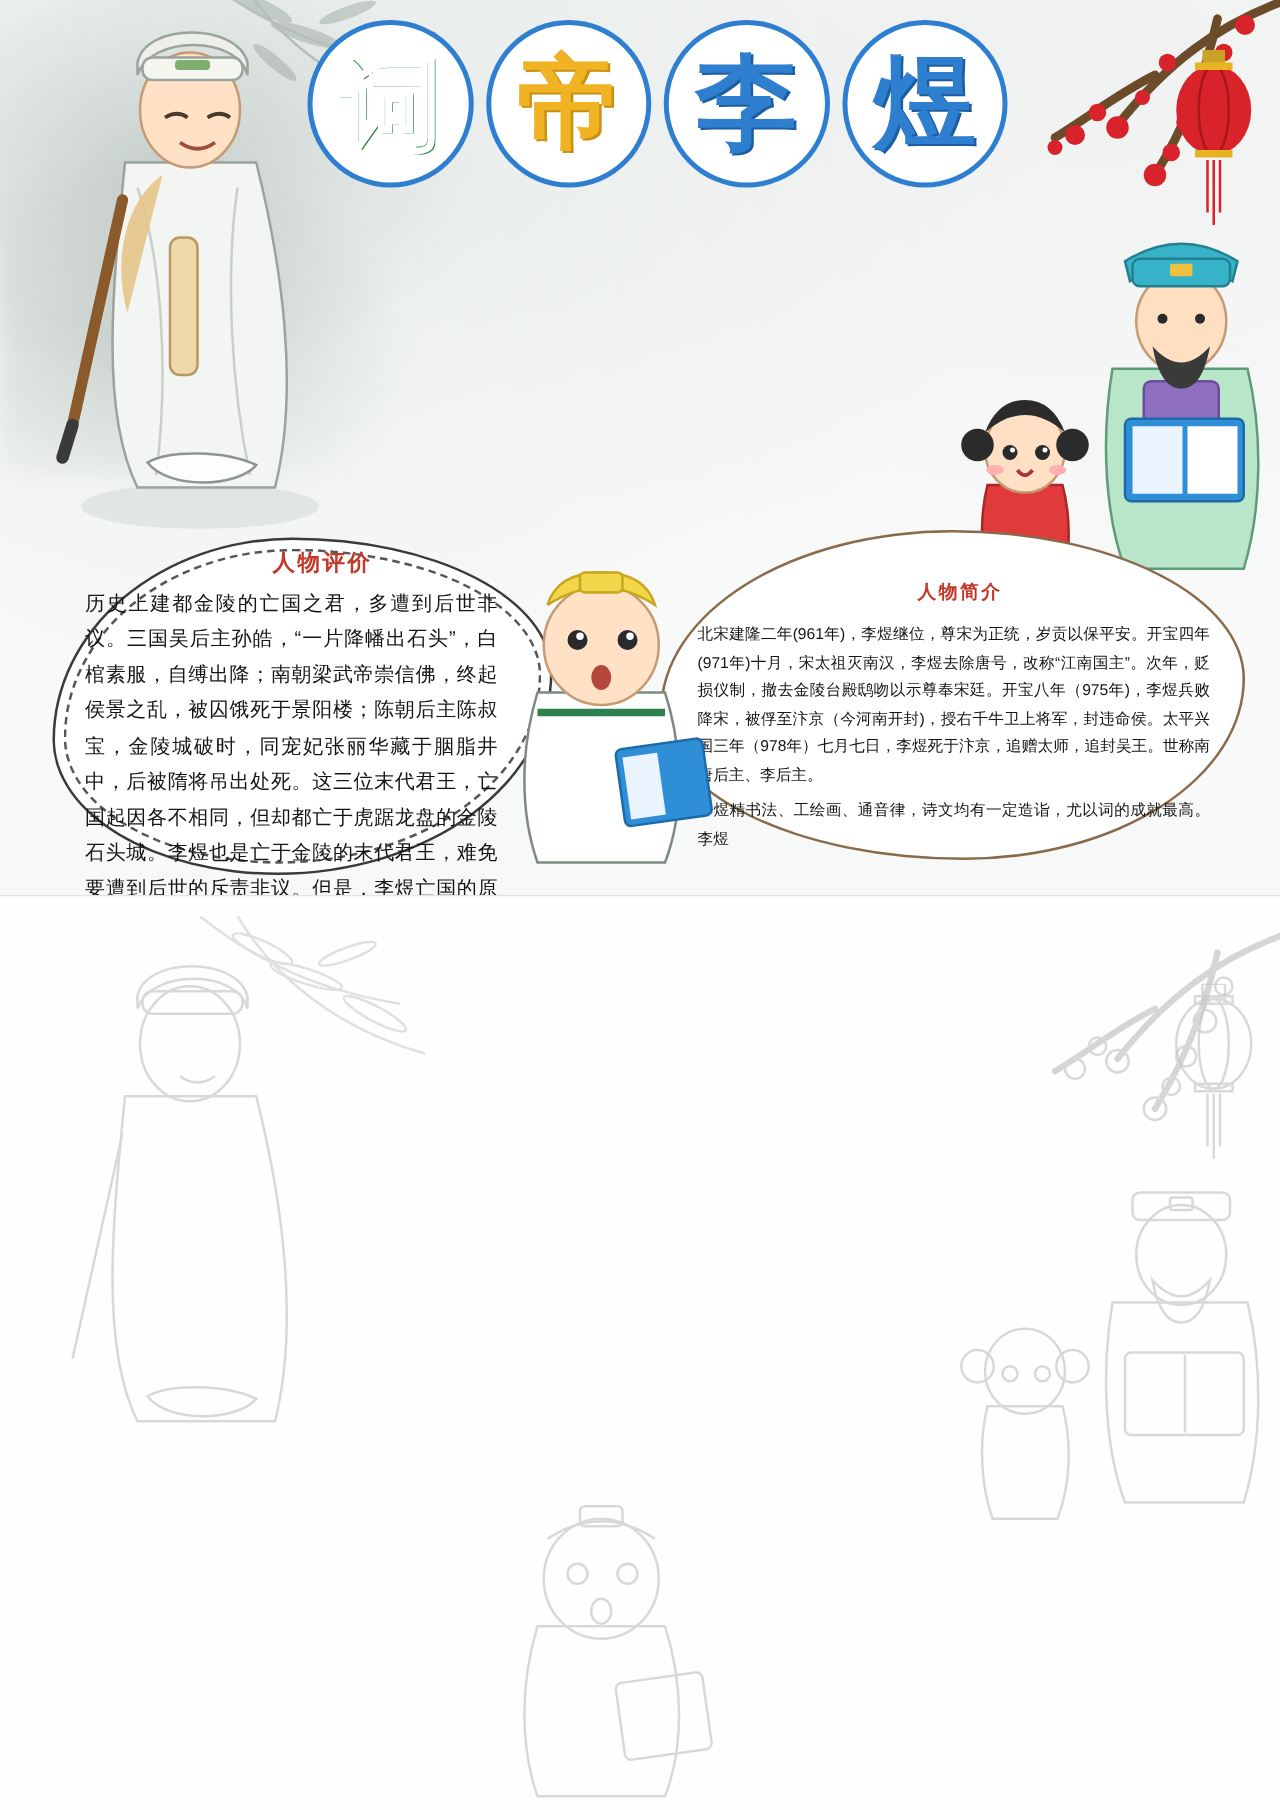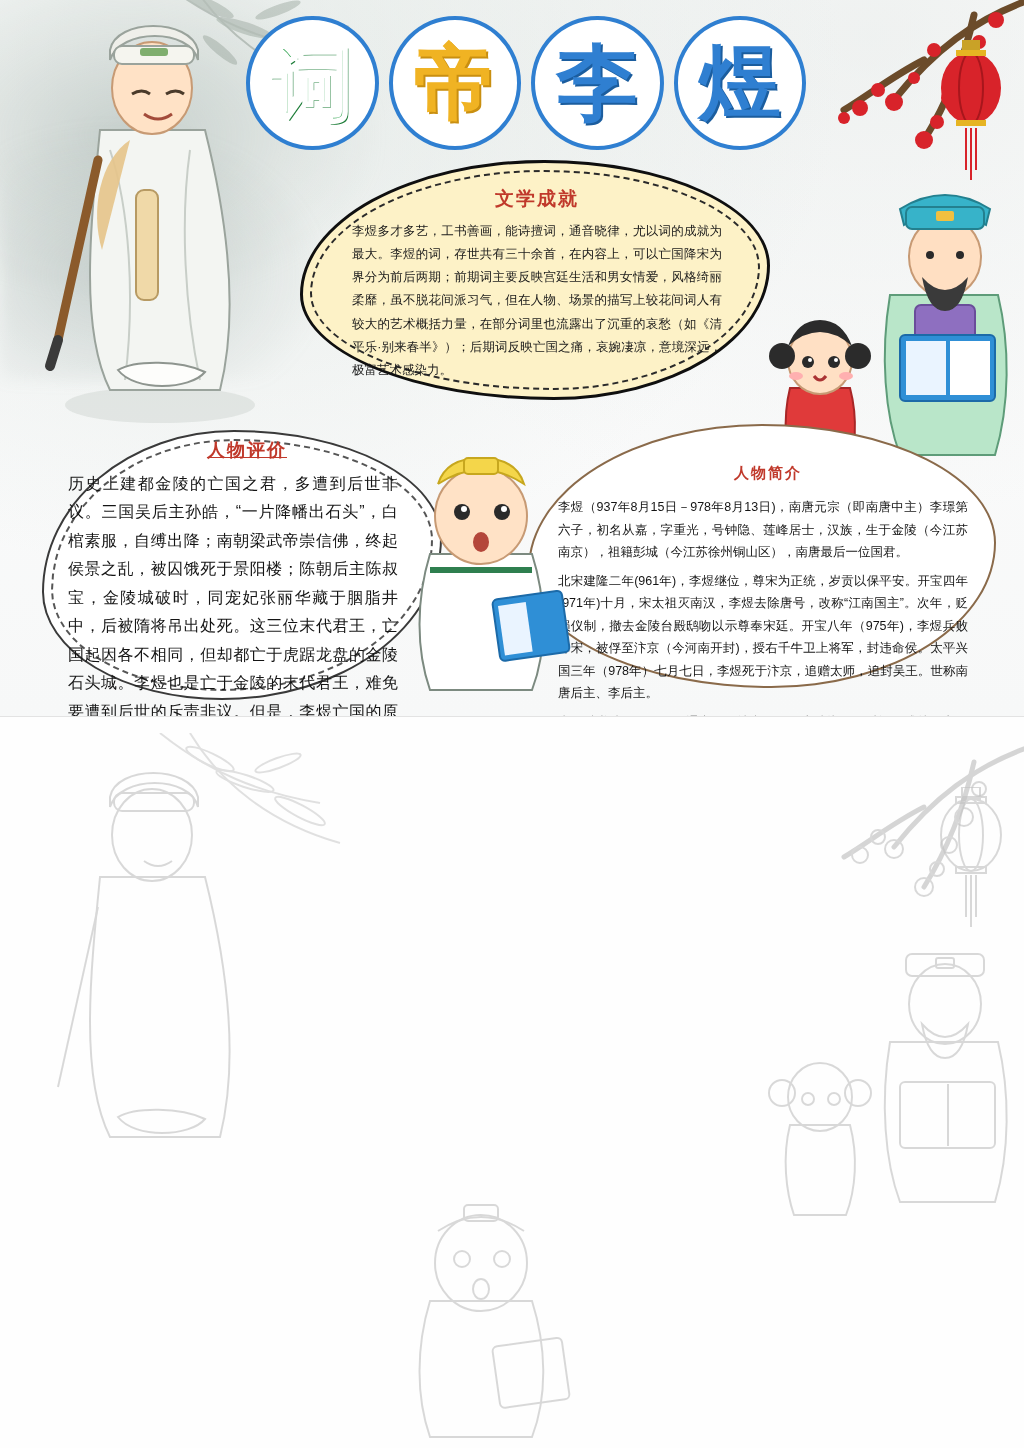--- a/index.html
+++ b/index.html
@@ -100,21 +100,21 @@
   .cloud-left .bg{
     position:absolute;inset:0;background:#ffffff;
     border:2px solid #3a3a3a;
     border-radius:48% 52% 55% 45%/60% 40% 60% 40%;
   }
   .cloud-left .dash{
     position:absolute;inset:9px;border:2px dashed #555;
     border-radius:48% 52% 55% 45%/60% 40% 60% 40%;
   }
   .heading-left{
-    position:absolute;left:165px;top:8px;color:#c0392b;font-weight:bold;font-size:18px;letter-spacing:2px;text-decoration:underline;
+    position:absolute;left:176px;top:8px;color:#c0392b;font-weight:bold;font-size:18px;letter-spacing:2px;
   }
   .left-text{
     position:absolute;left:26px;top:40px;width:330px;height:215px;
     font-size:16px;line-height:1.78;text-align:justify;color:#141414;
   }
 
   
   .cloud-right{
     position:absolute;left:528px;top:424px;width:468px;height:264px;
   }
@@ -253,41 +253,32 @@
         <circle cx="98" cy="46" r="13" fill="#2b2b2b"></circle>
       <circle cx="48" cy="52" r="6" fill="#2a2a2a"></circle>
         <circle cx="74" cy="52" r="6" fill="#2a2a2a"></circle>
       <circle cx="50" cy="50" r="2" fill="#fff"></circle>
         <circle cx="76" cy="50" r="2" fill="#fff"></circle>
       <ellipse cx="36" cy="66" rx="7" ry="4" fill="#ffb0b0"></ellipse>
         <ellipse cx="86" cy="66" rx="7" ry="4" fill="#ffb0b0"></ellipse>
       <path d="M54 66 q6 8 12 0" stroke="#a33" stroke-width="3" fill="none"></path>
     </svg>
 
-    <div class="cloud-main">
-      <div class="bg"></div>
-      <div class="dash"></div>
-      <div class="cloud-text">
-        <div class="sec-title">文学成就</div>
-        <div class="body-text">李煜多才多艺，工书善画，能诗擅词，通音晓律，尤以词的成就为最大。李煜的词，存世共有三十余首，在内容上，可以亡国降宋为界分为前后两期；前期词主要反映宫廷生活和男女情爱，风格绮丽柔靡，虽不脱花间派习气，但在人物、场景的描写上较花间词人有较大的艺术概括力量，在部分词里也流露出了沉重的哀愁（如《清平乐·别来春半》）；后期词反映亡国之痛，哀婉凄凉，意境深远，极富艺术感染力。</div>
-      </div>
-    </div>
 
     <div class="cloud-left">
       <div class="bg"></div>
       <div class="dash"></div>
       <div class="heading-left">人物评价</div>
       <div class="left-text">历史上建都金陵的亡国之君，多遭到后世非议。三国吴后主孙皓，“一片降幡出石头”，白棺素服，自缚出降；南朝梁武帝崇信佛，终起侯景之乱，被囚饿死于景阳楼；陈朝后主陈叔宝，金陵城破时，同宠妃张丽华藏于胭脂井中，后被隋将吊出处死。这三位末代君王，亡国起因各不相同，但却都亡于虎踞龙盘的金陵石头城。李煜也是亡于金陵的末代君王，难免要遭到后世的斥责非议。但是，李煜亡国的原因应该具体分析，就南唐国来讲，其不亡是不可能的。理论上，当时整个中国的形势和历史发展趋势要求南唐灭亡，北宋统一；事实上，南唐国</div>
     </div>
 
     <div class="cloud-right">
       <div class="bg"></div>
       <div class="heading-right">人物简介</div>
       <div class="right-text">
-        <p>李煜（937年8月15日－978年8月13日)，南唐元宗（即南唐中主）李璟第六子，初名从嘉，字重光，号钟隐、莲峰居士，汉族，生于金陵（今江苏南京），祖籍彭城（今江苏徐州铜山区），南唐最后一位国君。</p>
         <p>北宋建隆二年(961年)，李煜继位，尊宋为正统，岁贡以保平安。开宝四年(971年)十月，宋太祖灭南汉，李煜去除唐号，改称“江南国主”。次年，贬损仪制，撤去金陵台殿鸱吻以示尊奉宋廷。开宝八年（975年)，李煜兵败降宋，被俘至汴京（今河南开封)，授右千牛卫上将军，封违命侯。太平兴国三年（978年）七月七日，李煜死于汴京，追赠太师，追封吴王。世称南唐后主、李后主。</p>
         <p>李煜精书法、工绘画、通音律，诗文均有一定造诣，尤以词的成就最高。  李煜</p>
       </div>
     </div>
 
     <svg class="fig" style="left:382px;top:450px;width:190px;height:250px" viewBox="0 0 190 250">
       <path d="M48 104 C34 150 34 200 48 240 L150 240 C166 198 164 148 150 104 Z" fill="#ffffff" stroke="#7c8a80" stroke-width="2"></path>
       <path d="M48 120 L150 120" stroke="#2f7f4f" stroke-width="6"></path>
       <ellipse cx="99" cy="66" rx="46" ry="48" fill="#ffe2c6" stroke="#c79a74" stroke-width="2"></ellipse>
       <path d="M56 34 q43 -28 86 0 q-8 -26 -43 -26 q-35 0 -43 26" fill="#f4d64a" stroke="#c7a71e" stroke-width="2"></path>

